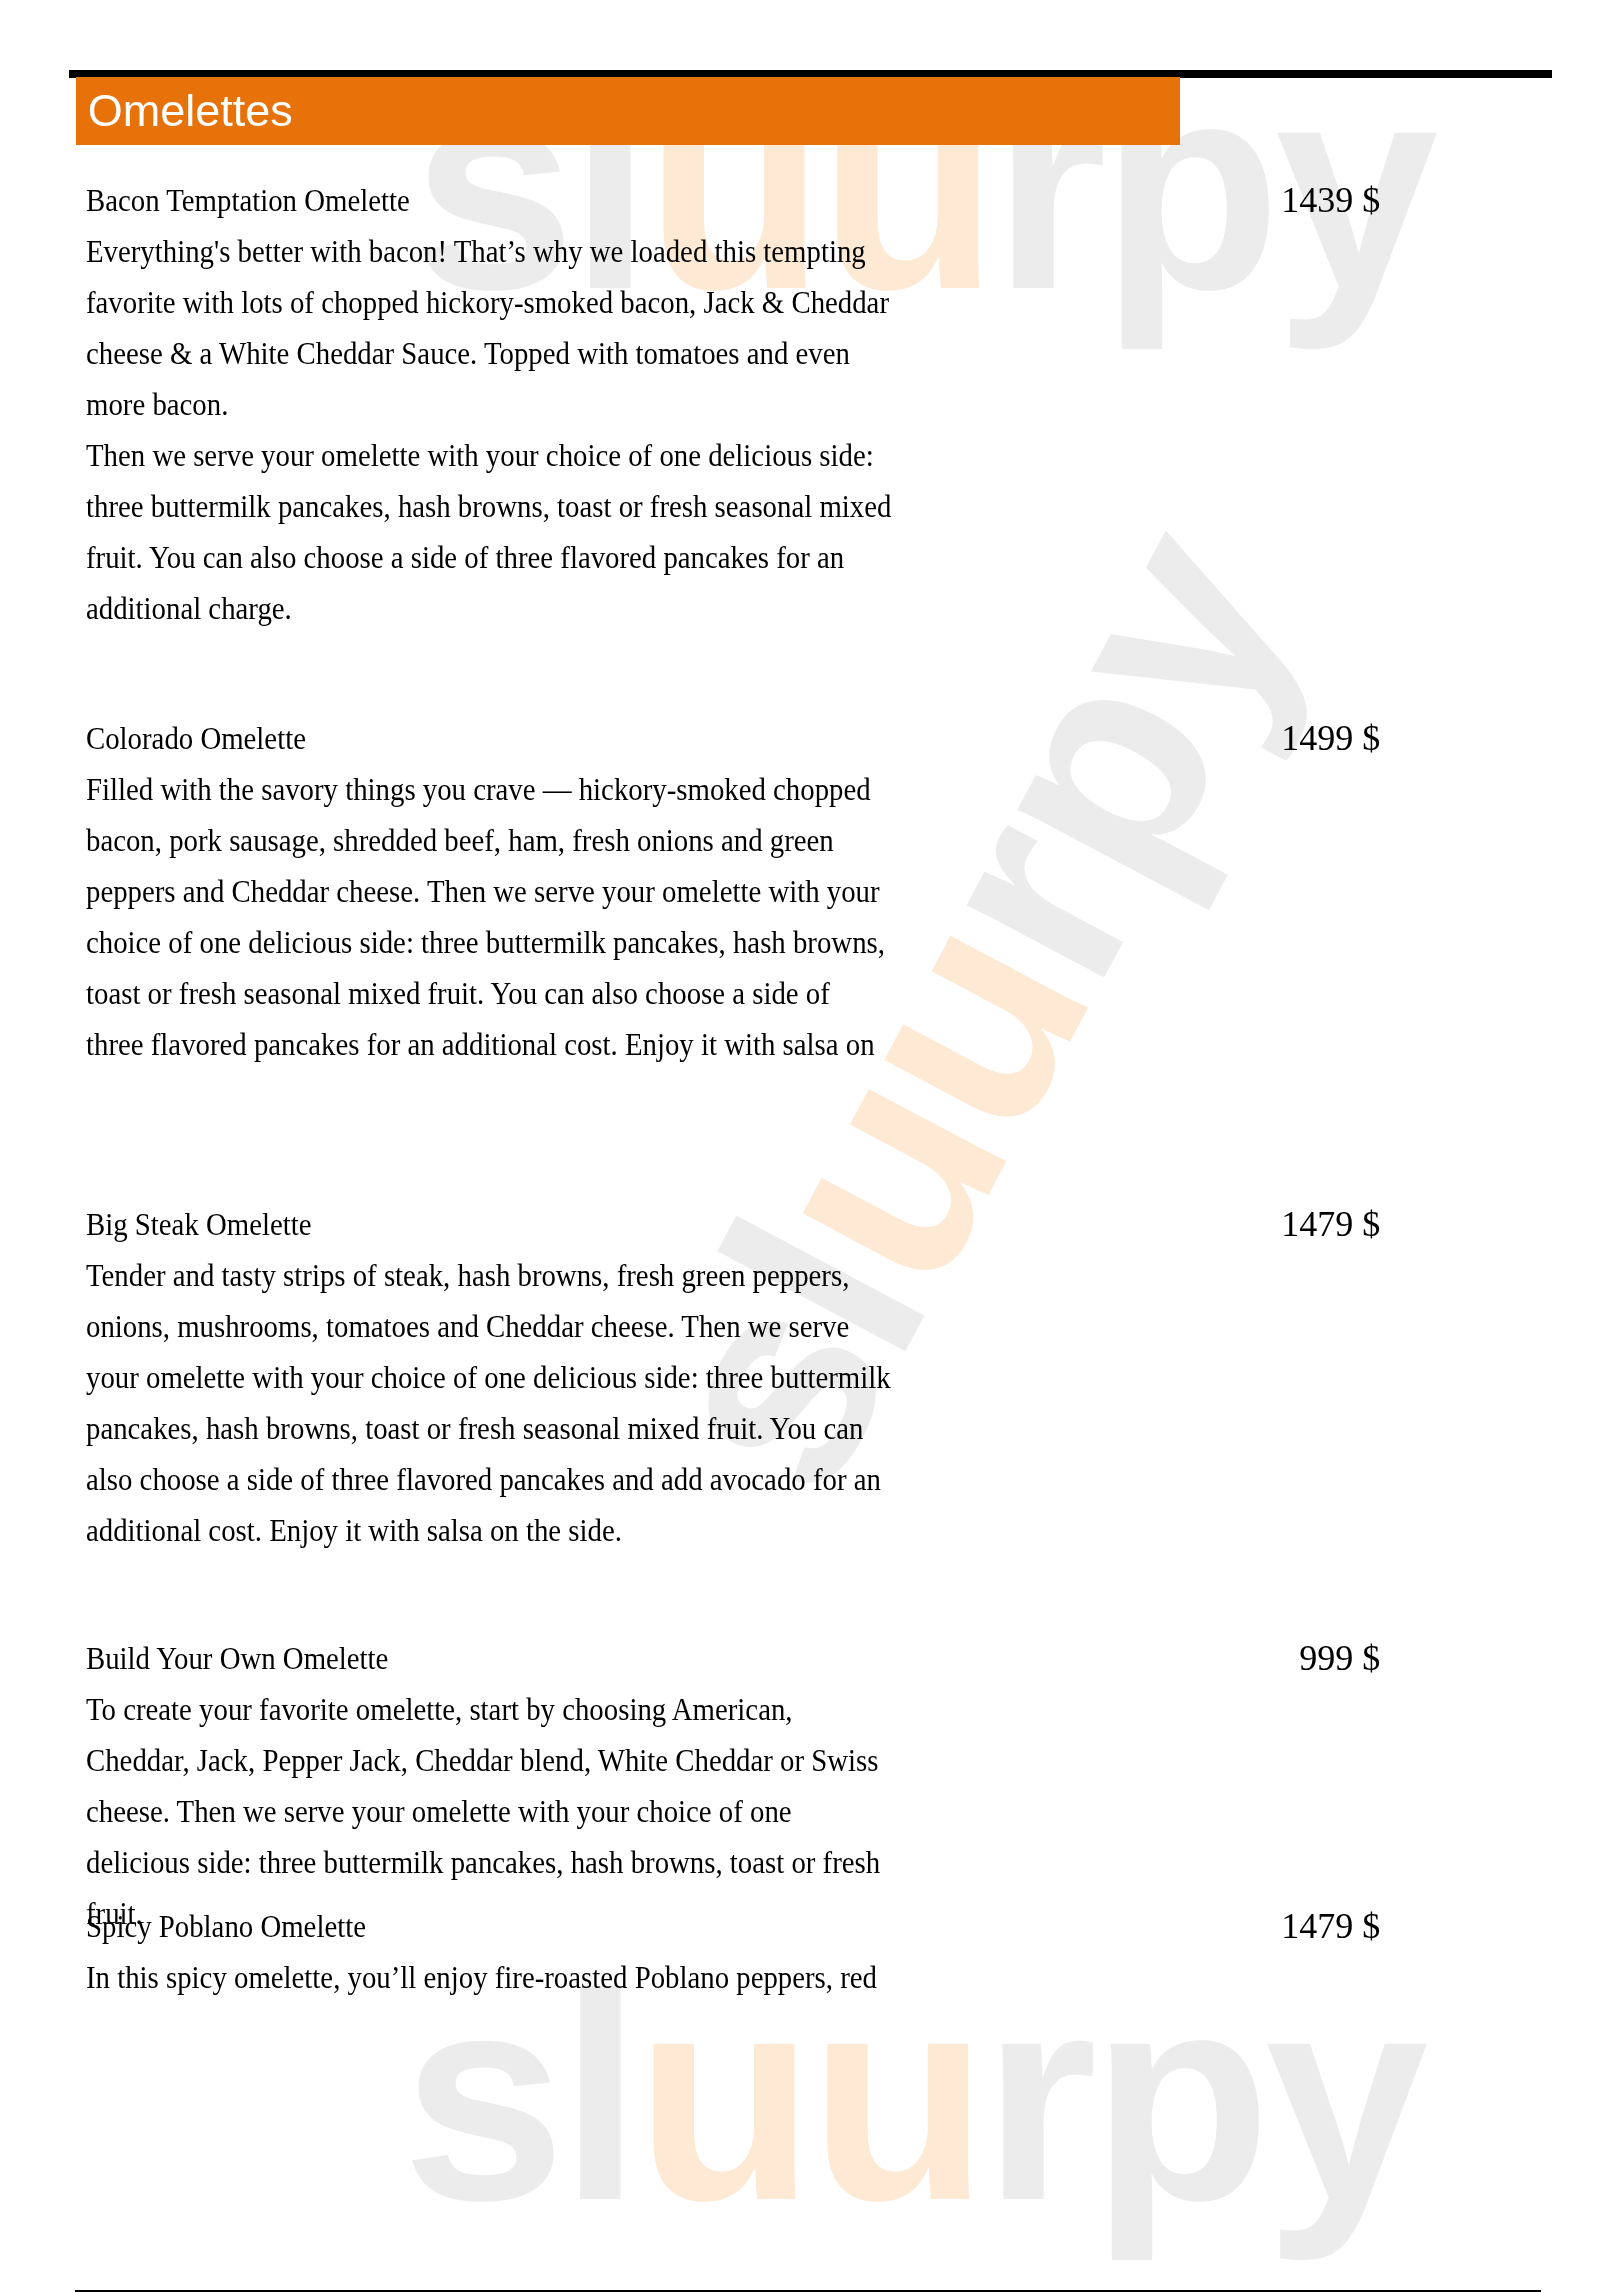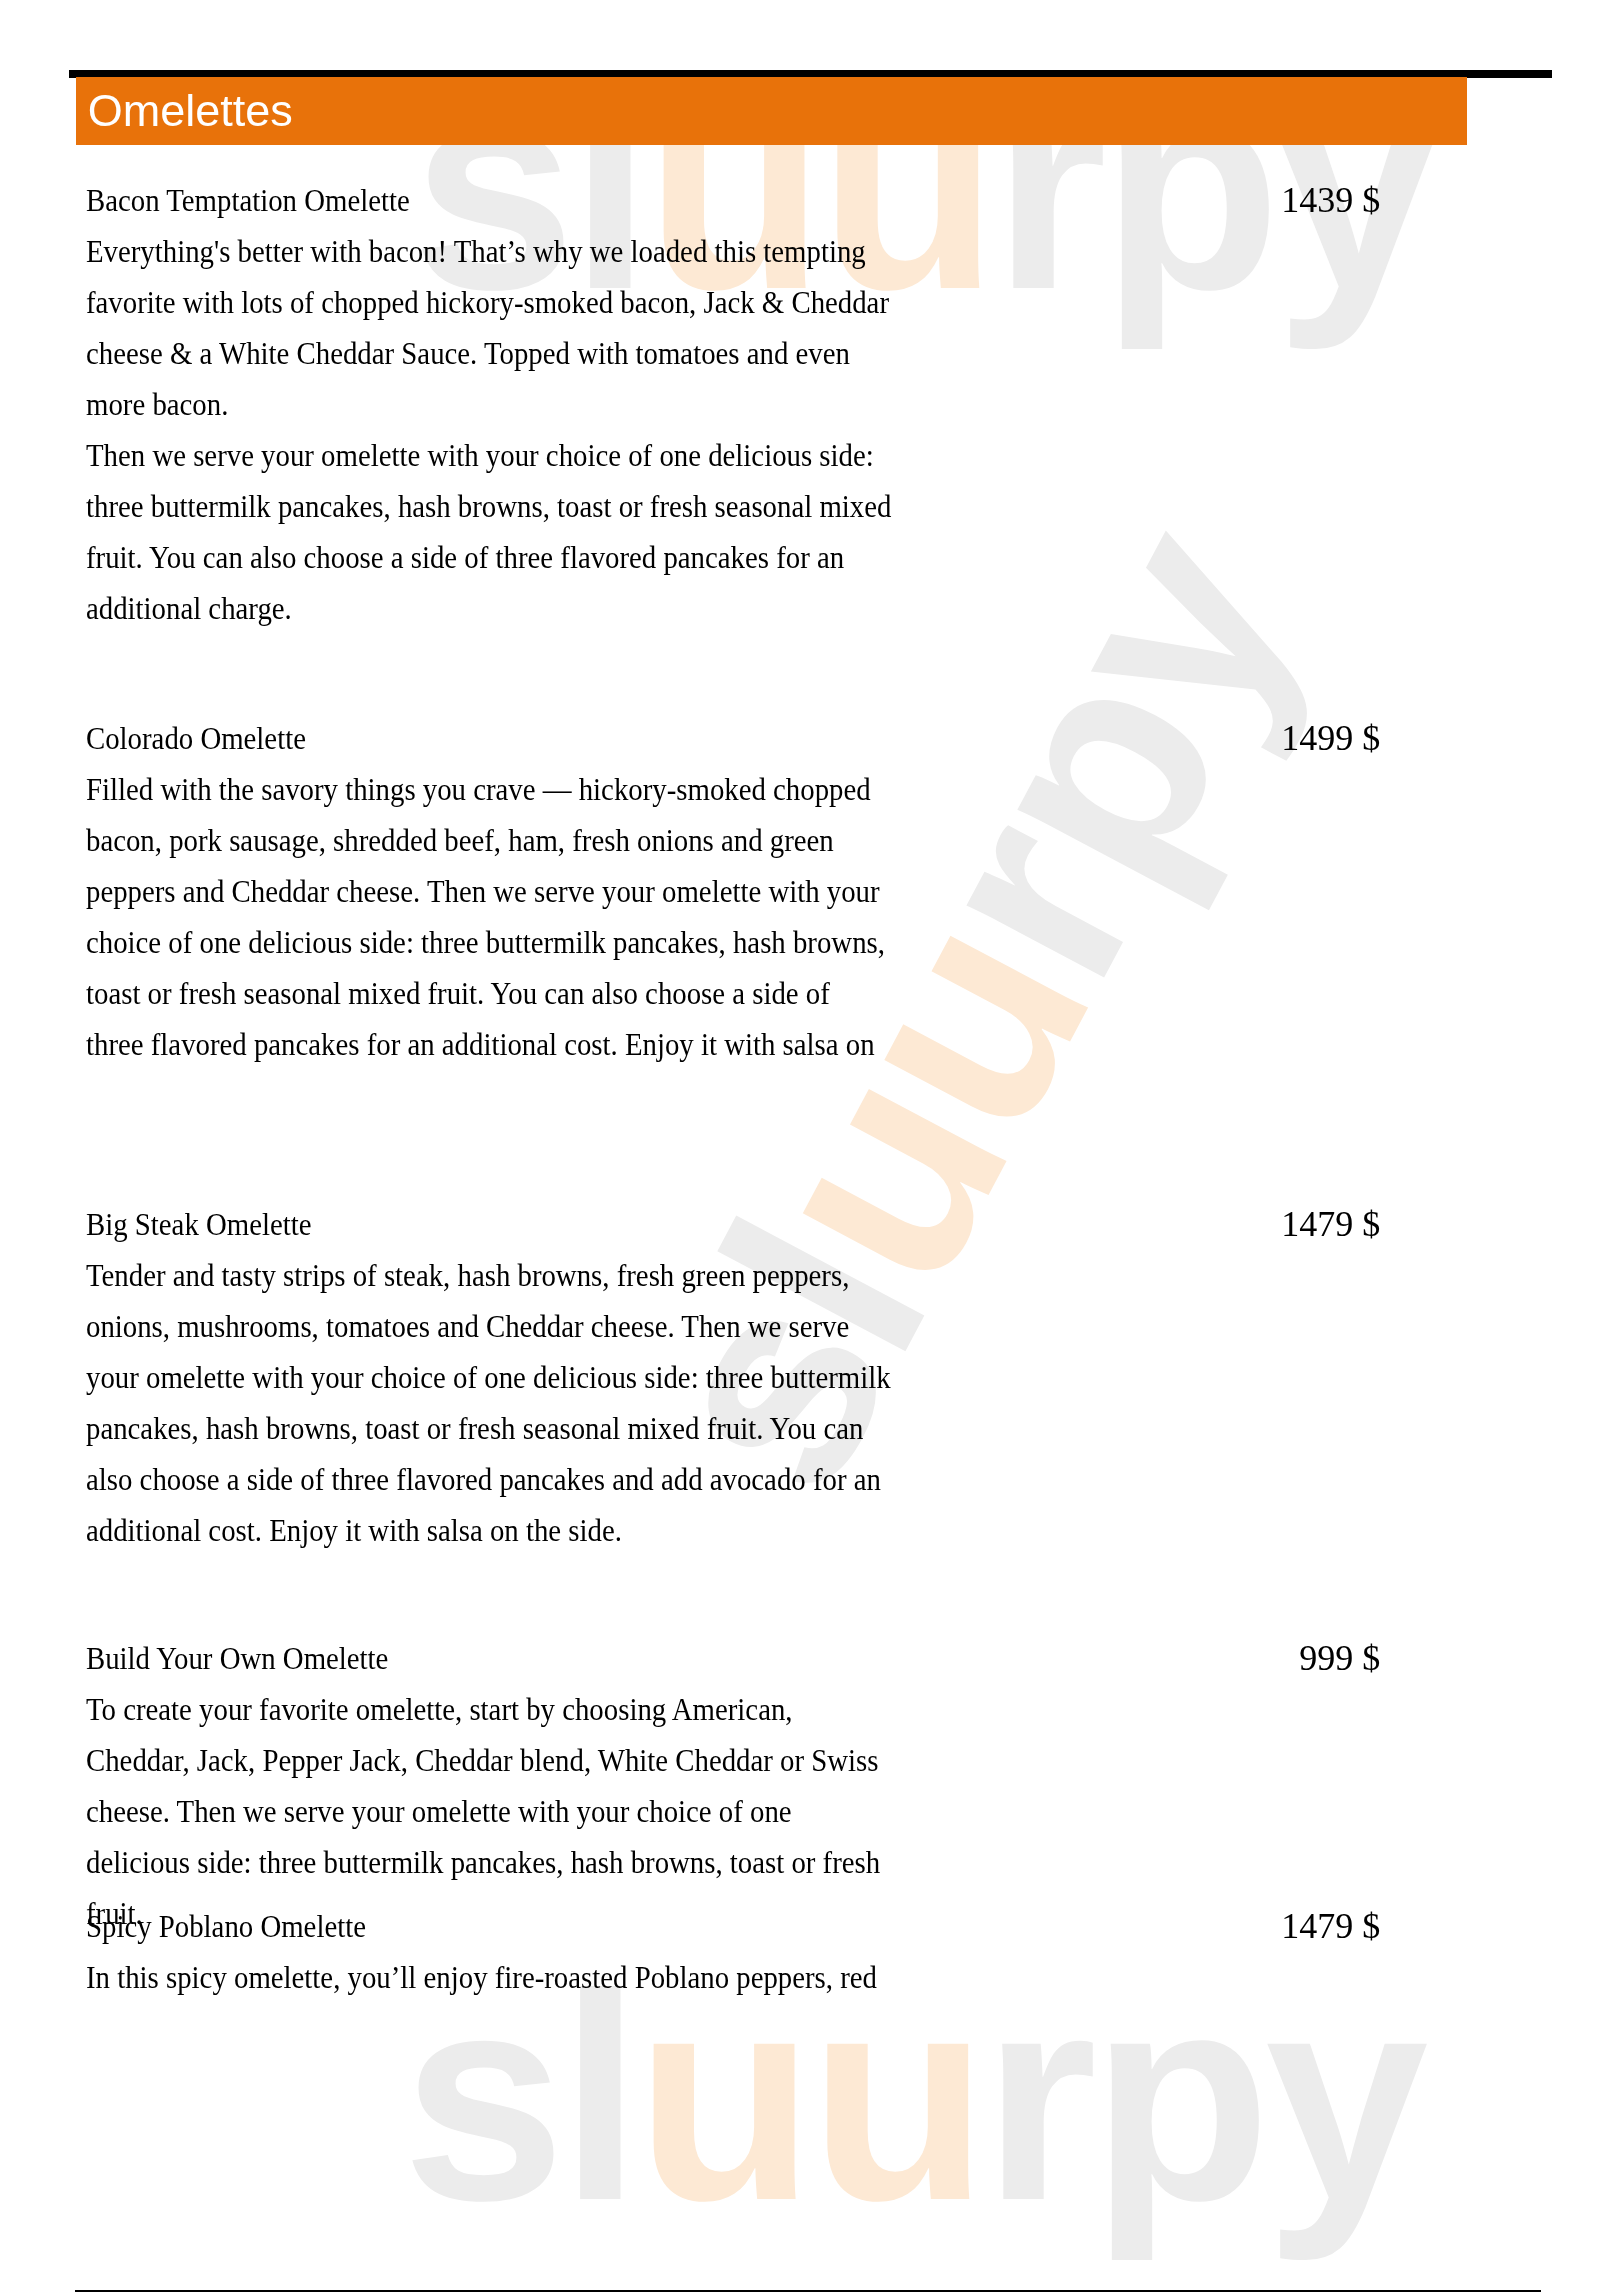--- a/index.html
+++ b/index.html
@@ -9,21 +9,21 @@
   }
   .rule-top {
     position: absolute; left: 69px; top: 70px; width: 1483px; height: 7.8px;
     background: #000;
   }
   .rule-bottom {
     position: absolute; left: 75px; top: 2290px; width: 1466px; height: 2.9px;
     background: #000;
   }
   .section-header {
-    position: absolute; left: 76px; top: 77px; width: 1391px; height: 68px;
+    position: absolute; left: 76px; top: 77px; width: 1104px; height: 68px;
     background: #e8720a;
   }
   .section-title {
     position: absolute; left: 11.8px; top: 3.9px;
     font-family: "Liberation Sans", sans-serif; font-size: 45px; line-height: 59px;
     color: #ffffff; white-space: nowrap;
   }
   .watermark {
     position: absolute; font-family: "Liberation Sans", sans-serif; font-weight: bold;
     font-size: 294px; line-height: 294px; white-space: nowrap; letter-spacing: -5.9px;

